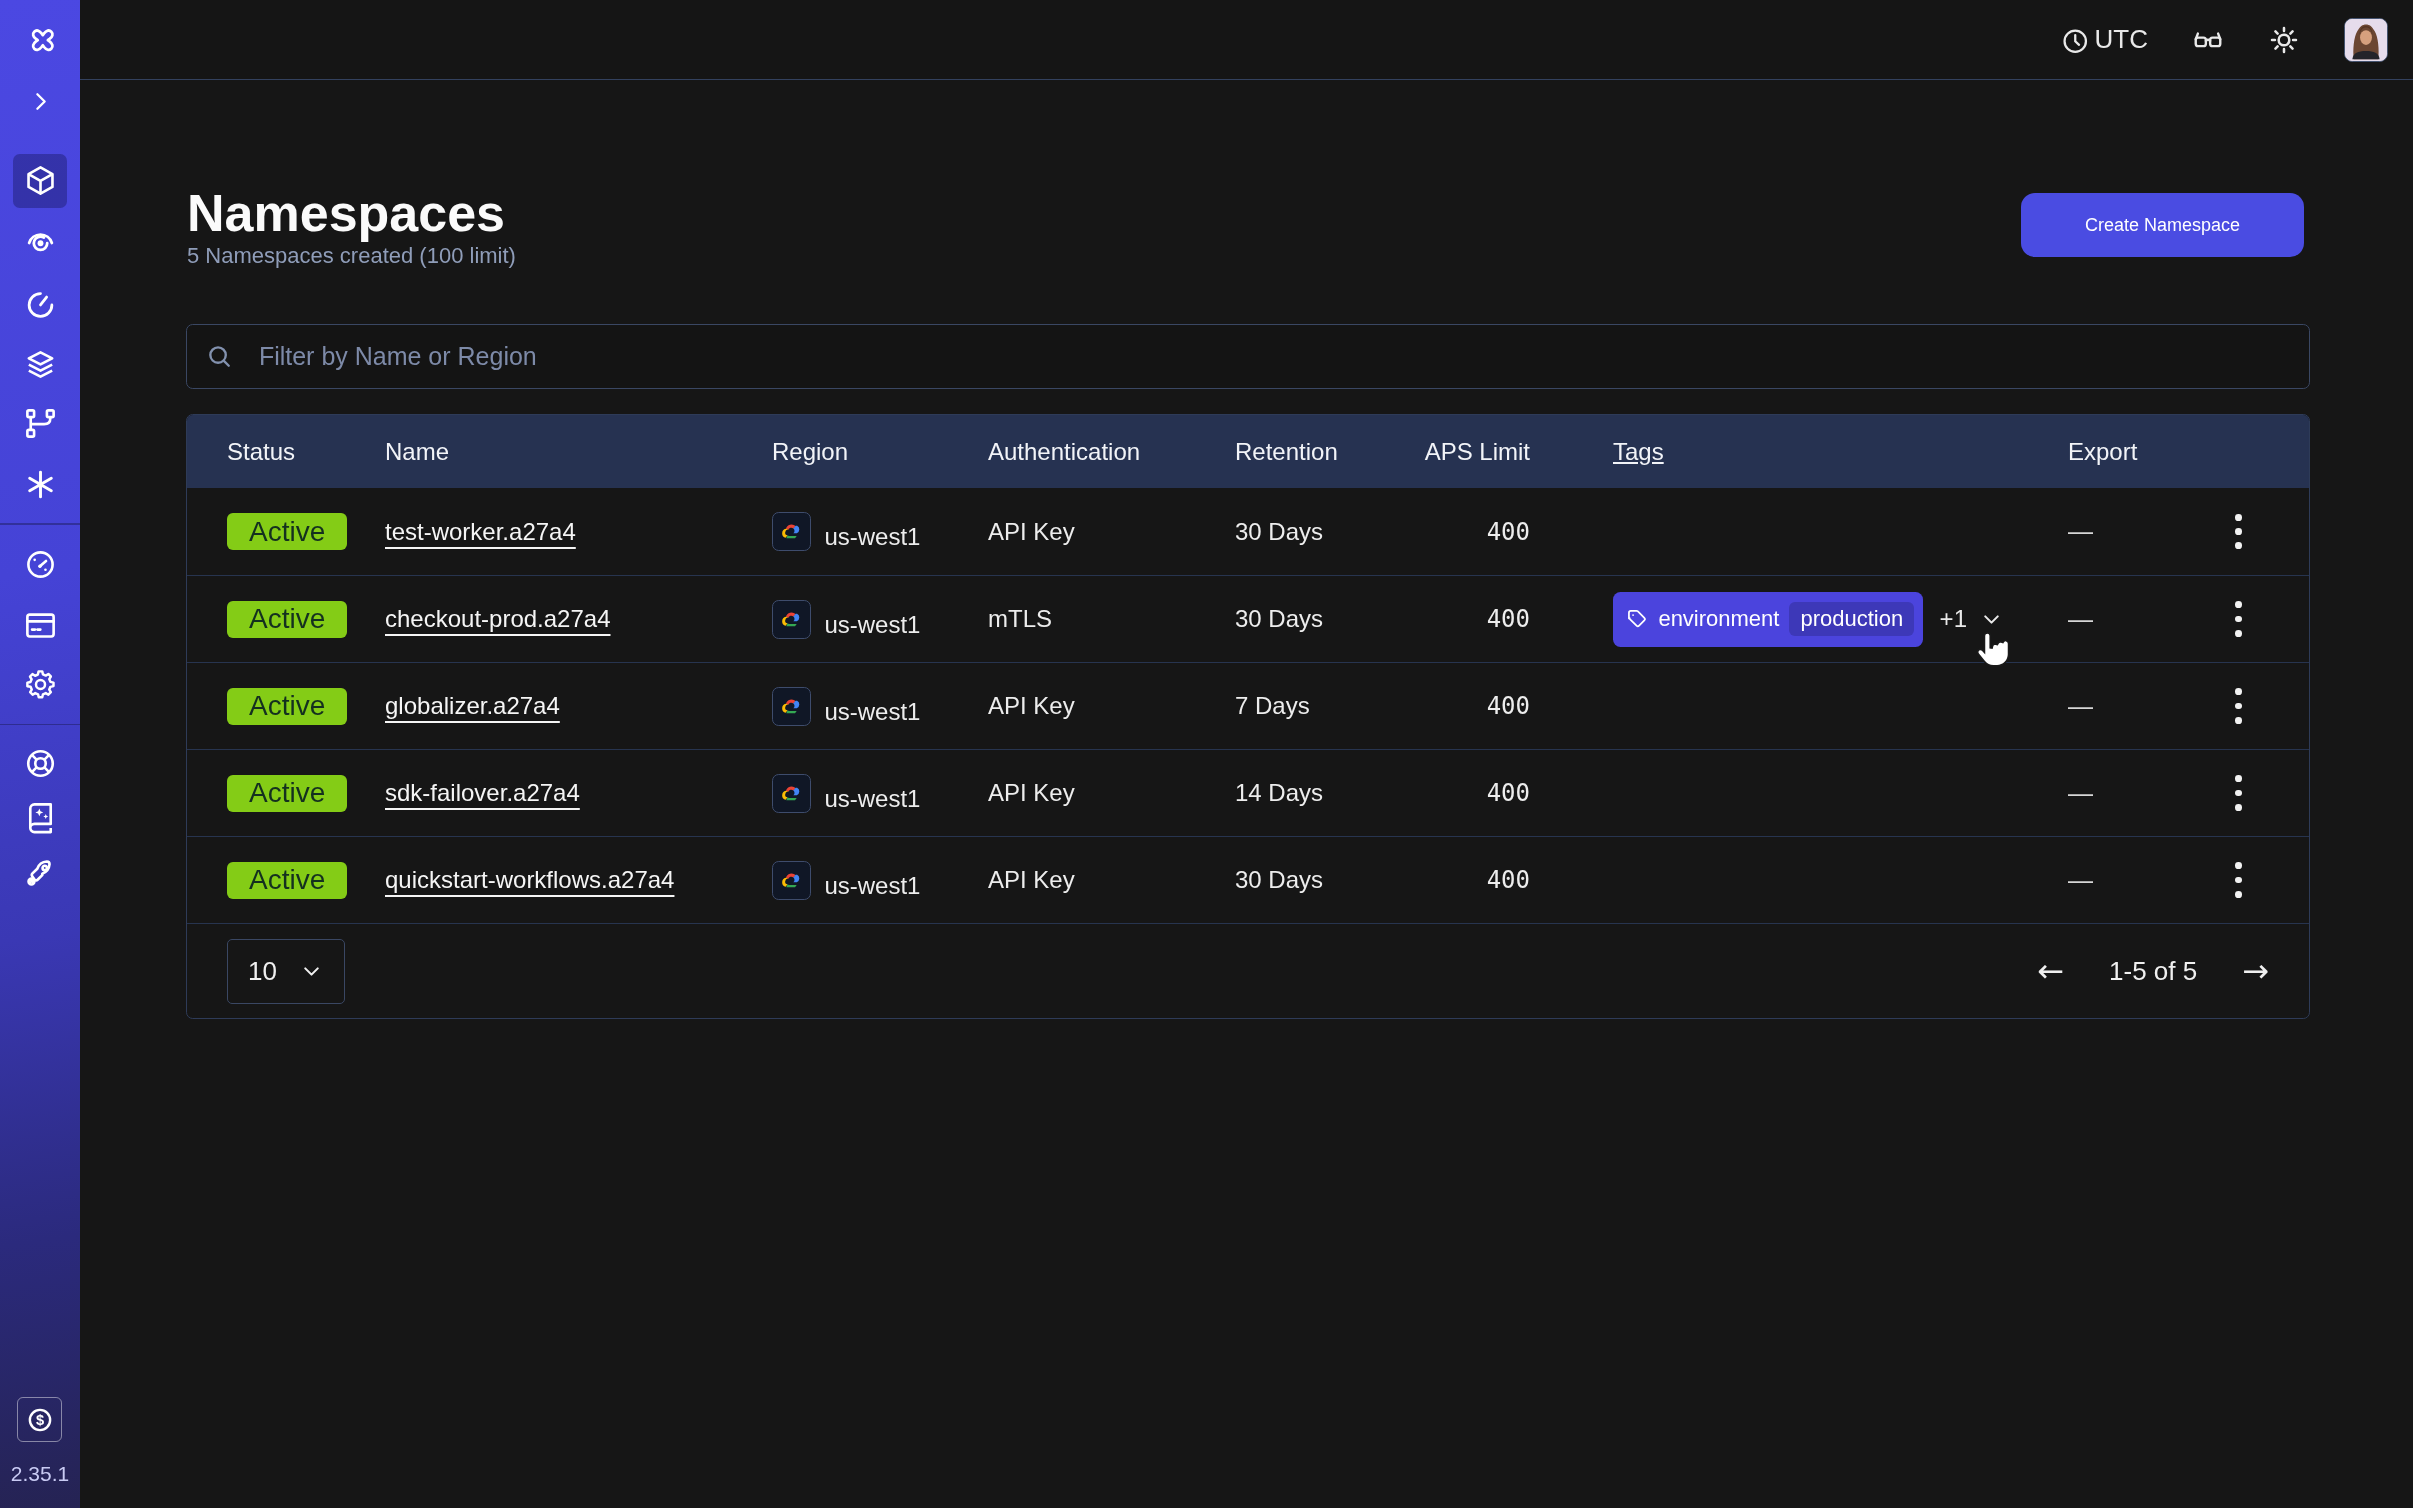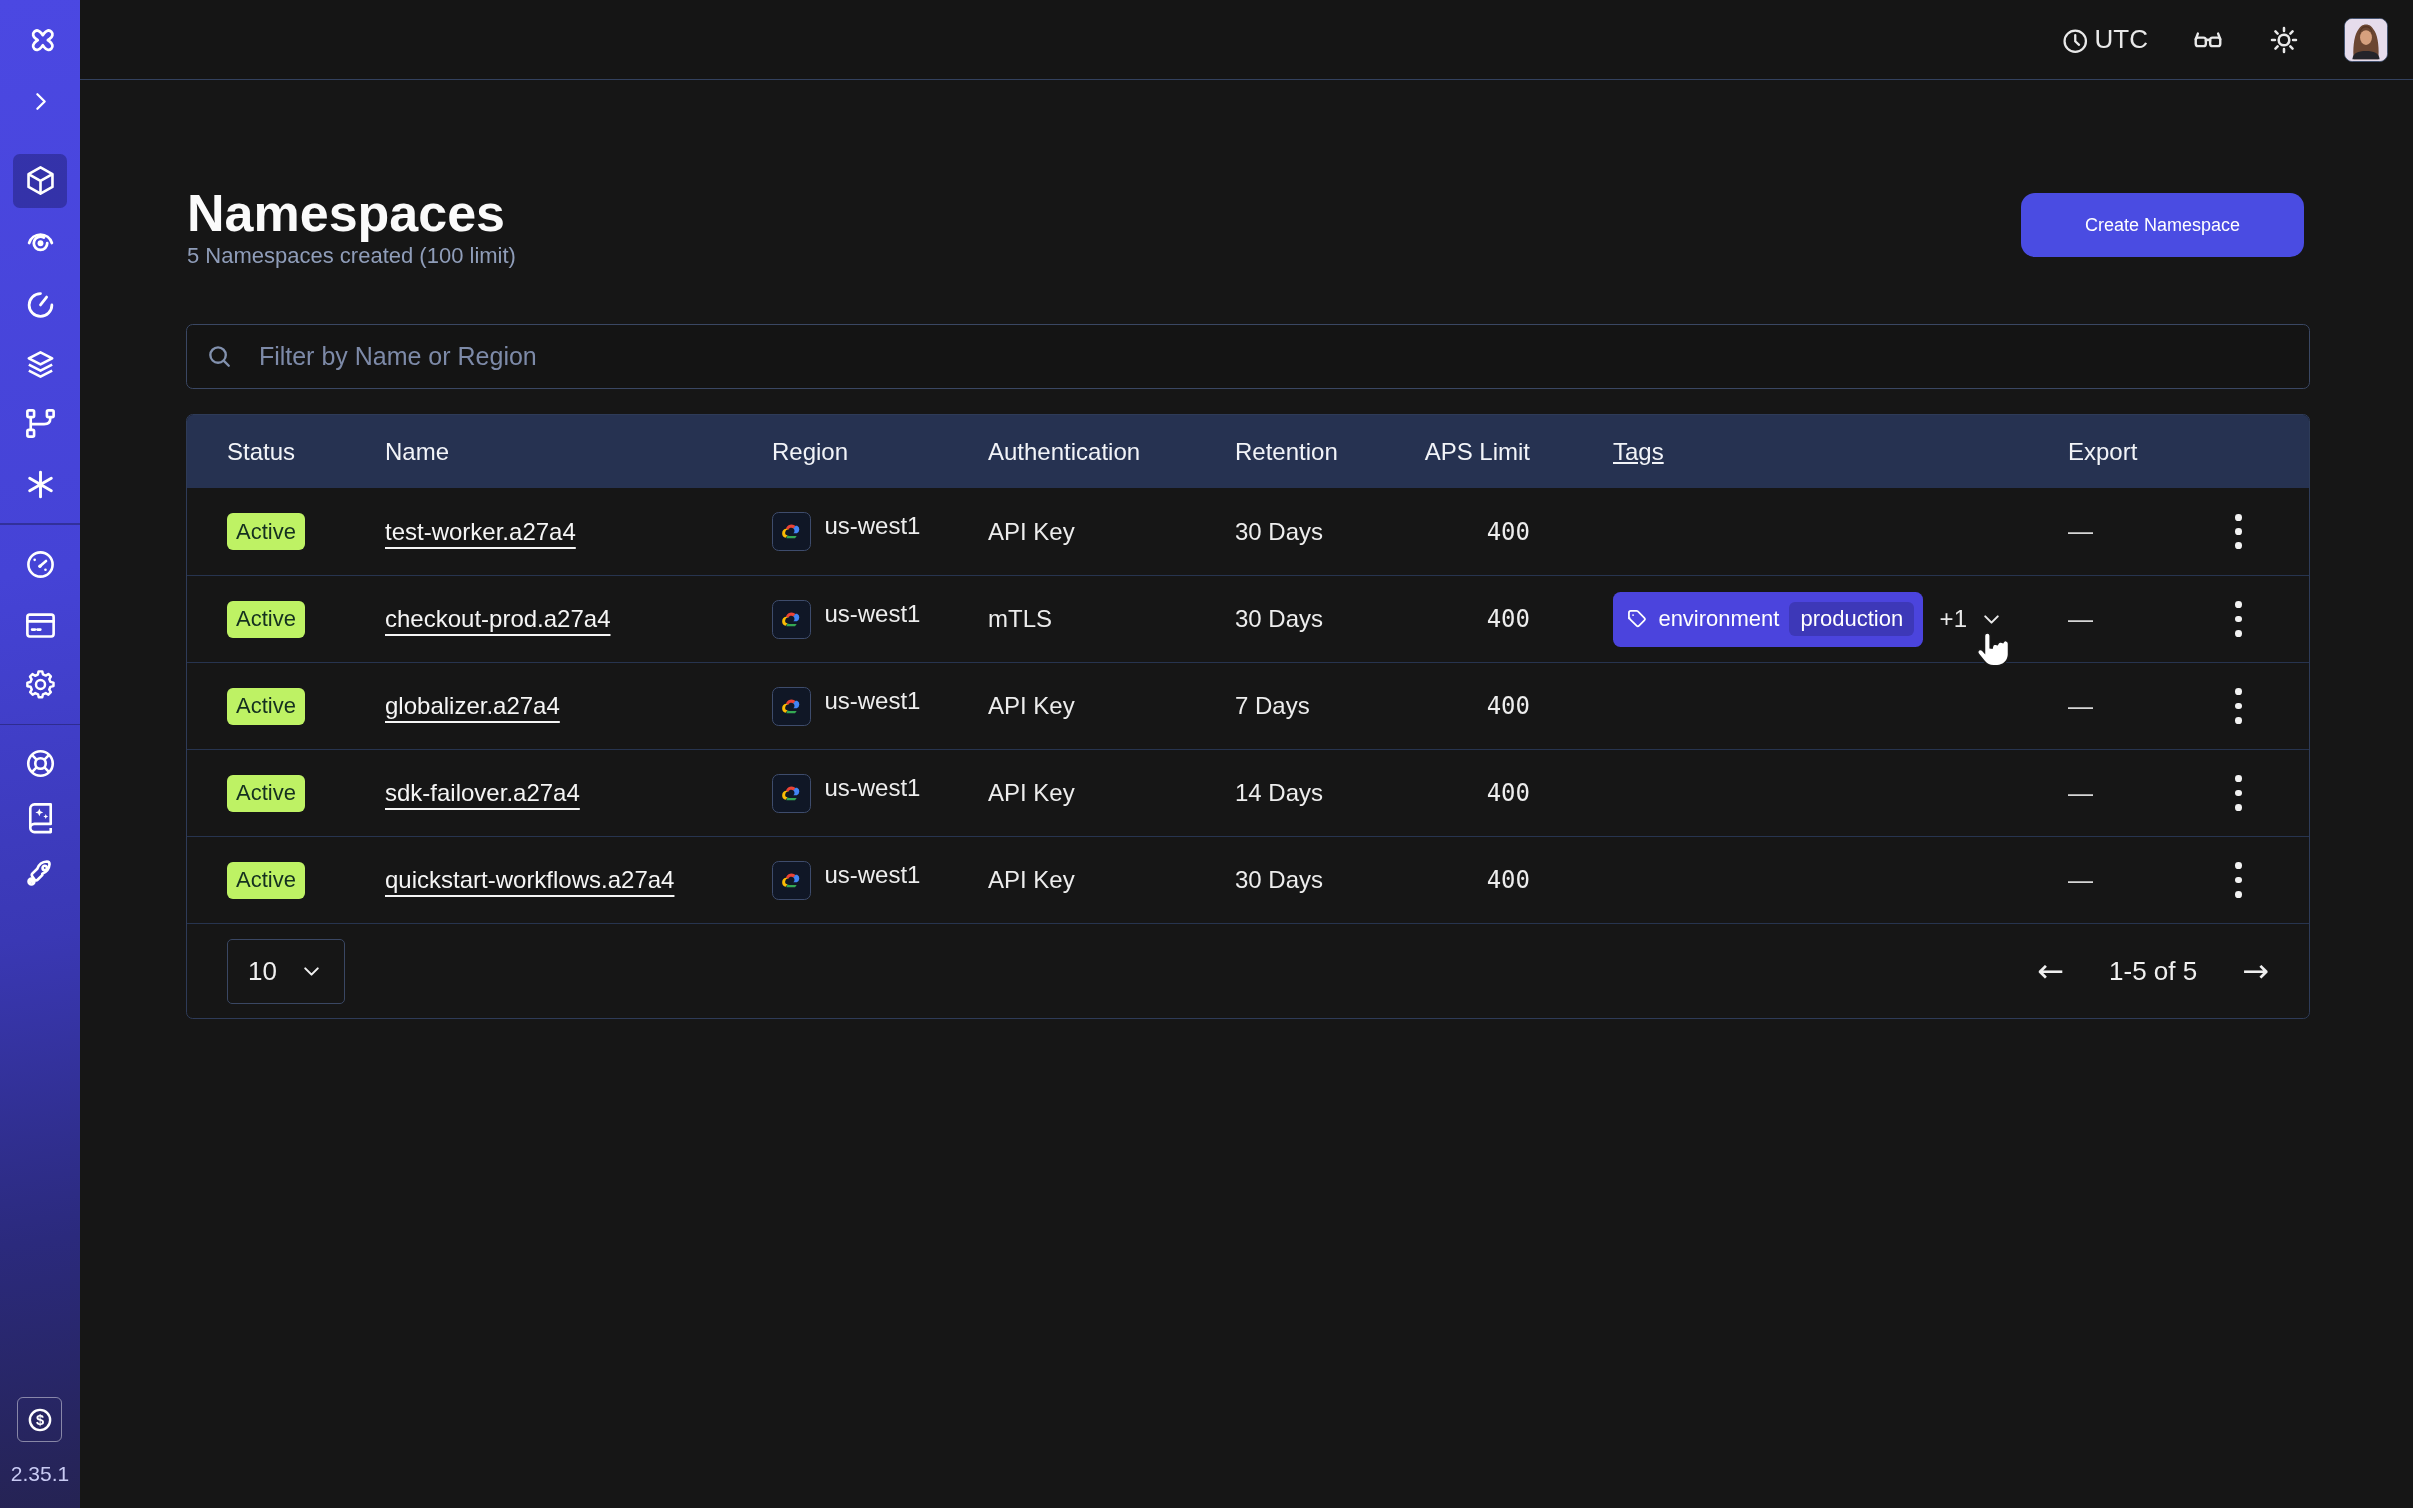--- a/index.html
+++ b/index.html
@@ -46,23 +46,23 @@
 
   
   .table { position:absolute; left:106px; top:332px; width:2124px; border:1.7px solid #2e3b58; border-radius:6.7px; overflow:hidden; background:#161616; }
   .grid-row { display:grid; grid-template-columns:158px 387px 216px 247px 184px 111px 538px 1fr; padding:0 40px; align-items:center; }
   .thead { height:73px; background:#263251; color:#f2f4f8; font-size:24px; }
   .th { font-weight:400; }
   .th.aps { justify-self:end; }
   .th.tags { padding-left:83px;text-decoration:underline; }
   .trow { height:87px; font-size:24px; border-top:1.7px solid #27344f; }
   .trow:first-of-type { border-top:none; }
-  .badge { display:inline-flex; align-items:center; height:37px; padding:0 9px; border-radius:5.9px; background:#bef264; color:#14301f; font-size:22px; font-weight:500; }
+  .badge { display:inline-flex; align-items:center; height:37px; padding:0 22px; border-radius:5.9px; background:#84cc16; color:#14301f; font-size:28px; font-weight:500; }
   .ns-link { color:#f5f5f5; text-decoration:underline; text-underline-offset:6.7px; text-decoration-thickness:1.7px; cursor:pointer; }
-  .region-cell { display:flex; align-items:flex-start; gap:13.4px; }
+  .region-cell { display:flex; align-items:flex-end; gap:13.4px; }
   .gcp-box { width:39px; height:39px; border:1.7px solid #3e4c6c; border-radius:6.7px; display:flex; align-items:center; justify-content:center; background:#101726; }
   .gcp-box svg { width:25px; height:25px; }
   .aps-cell { justify-self:end; font-family:"DejaVu Sans Mono",monospace; font-size:24px; }
   .tags-cell { padding-left:83px; display:flex; align-items:center; gap:17px; }
   .tag-chip { display:inline-flex; align-items:center; height:55px; padding:0 8.4px 0 13.4px; border-radius:7.5px; background:#4b44dd; color:#fff; font-size:22px; gap:10px; cursor:pointer; }
   .tag-chip svg { width:22px; height:22px; }
   .tag-val { background:#3d38b8; border-radius:5.9px; padding:4.2px 11px; }
   .tags-more { display:flex; align-items:center; gap:11.7px; font-size:24px; color:#e9e9e9; cursor:pointer; }
   .tags-more svg { width:25px; height:25px; }
   .export-cell { display:flex; align-items:center; justify-content:space-between; }

